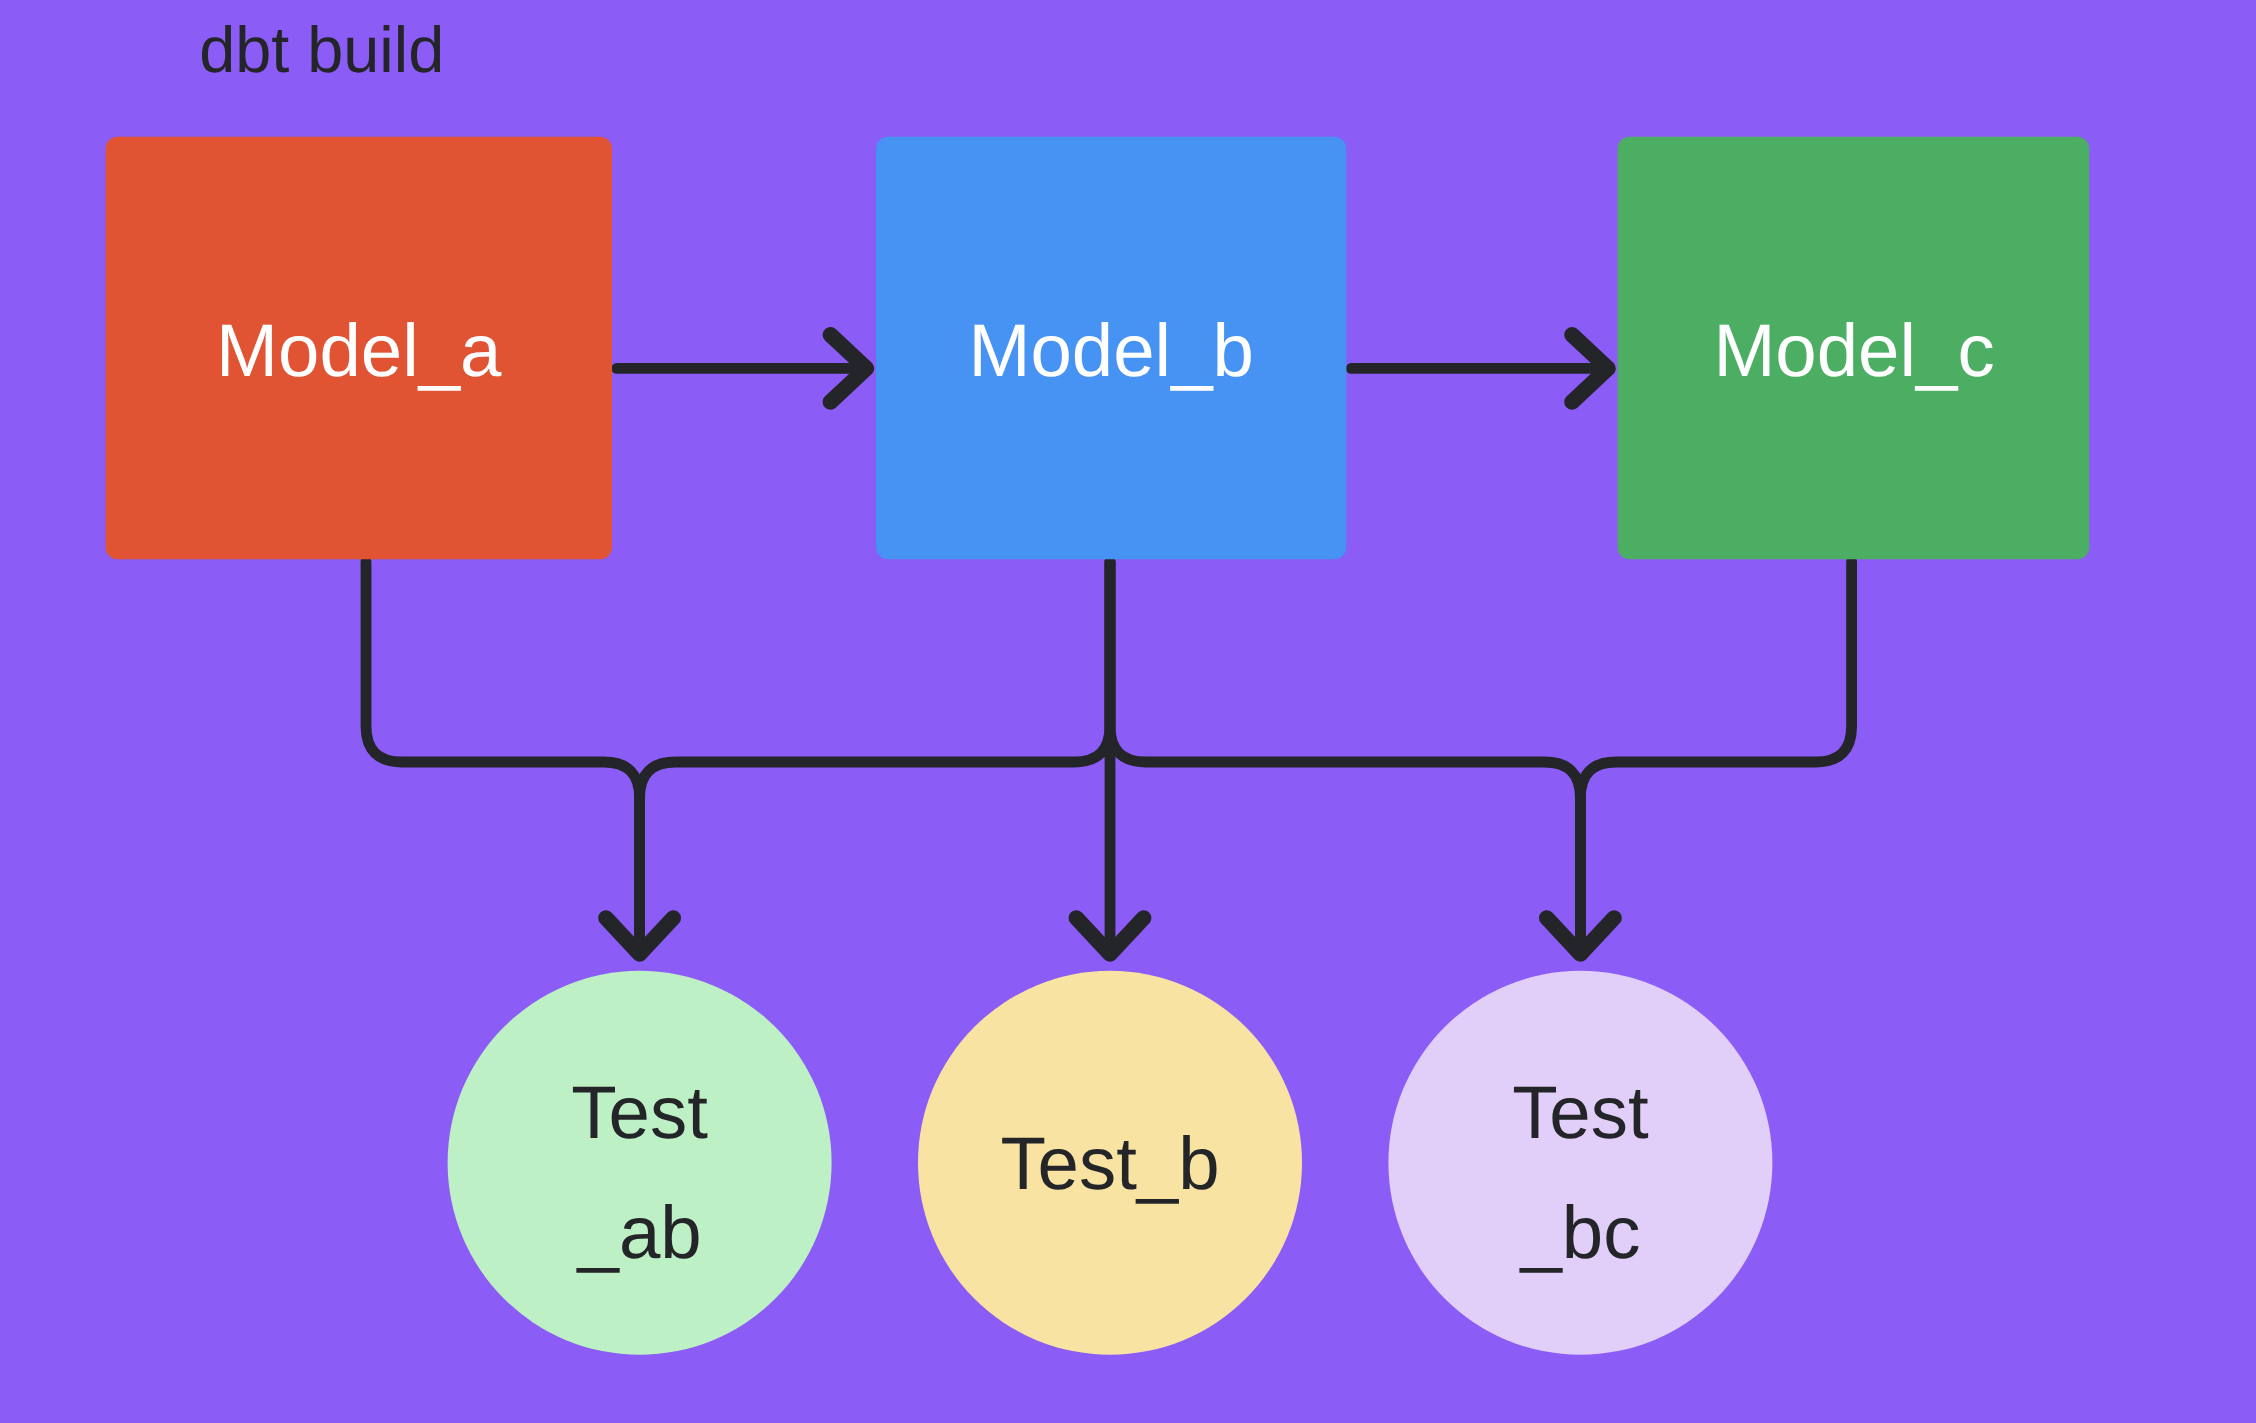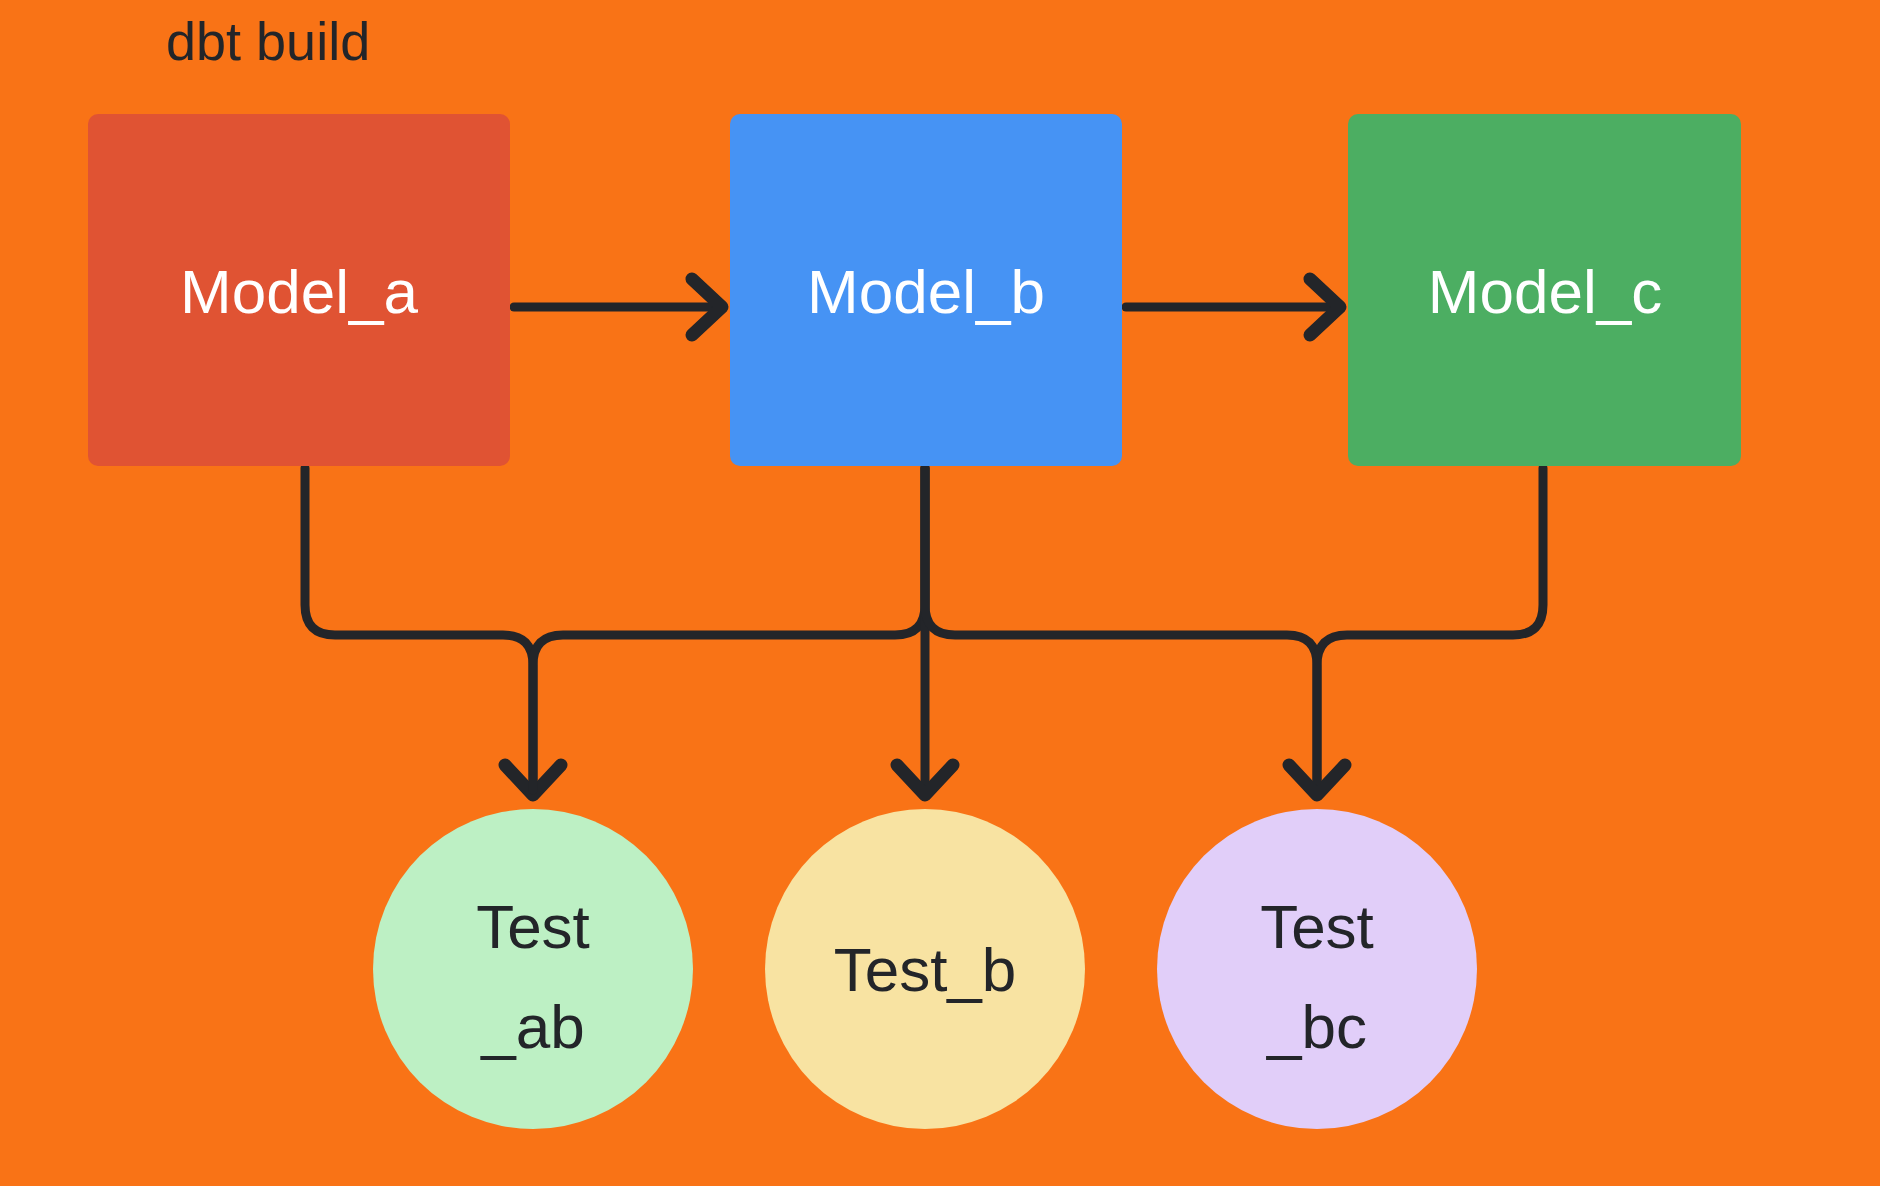--- a/index.html
+++ b/index.html
@@ -7,21 +7,21 @@
     padding: 0;
     background: #ffffff;
   }
   body {
     font-family: "Liberation Sans", sans-serif;
   }
   #canvas {
     position: relative;
     width: 1880px;
     height: 1186px;
-    background: #f97316;
+    background: #8b5cf6;
     overflow: hidden;
   }
   #diagram-svg {
     position: absolute;
     left: 0;
     top: 0;
     width: 1880px;
     height: 1186px;
   }
   .node-label {

